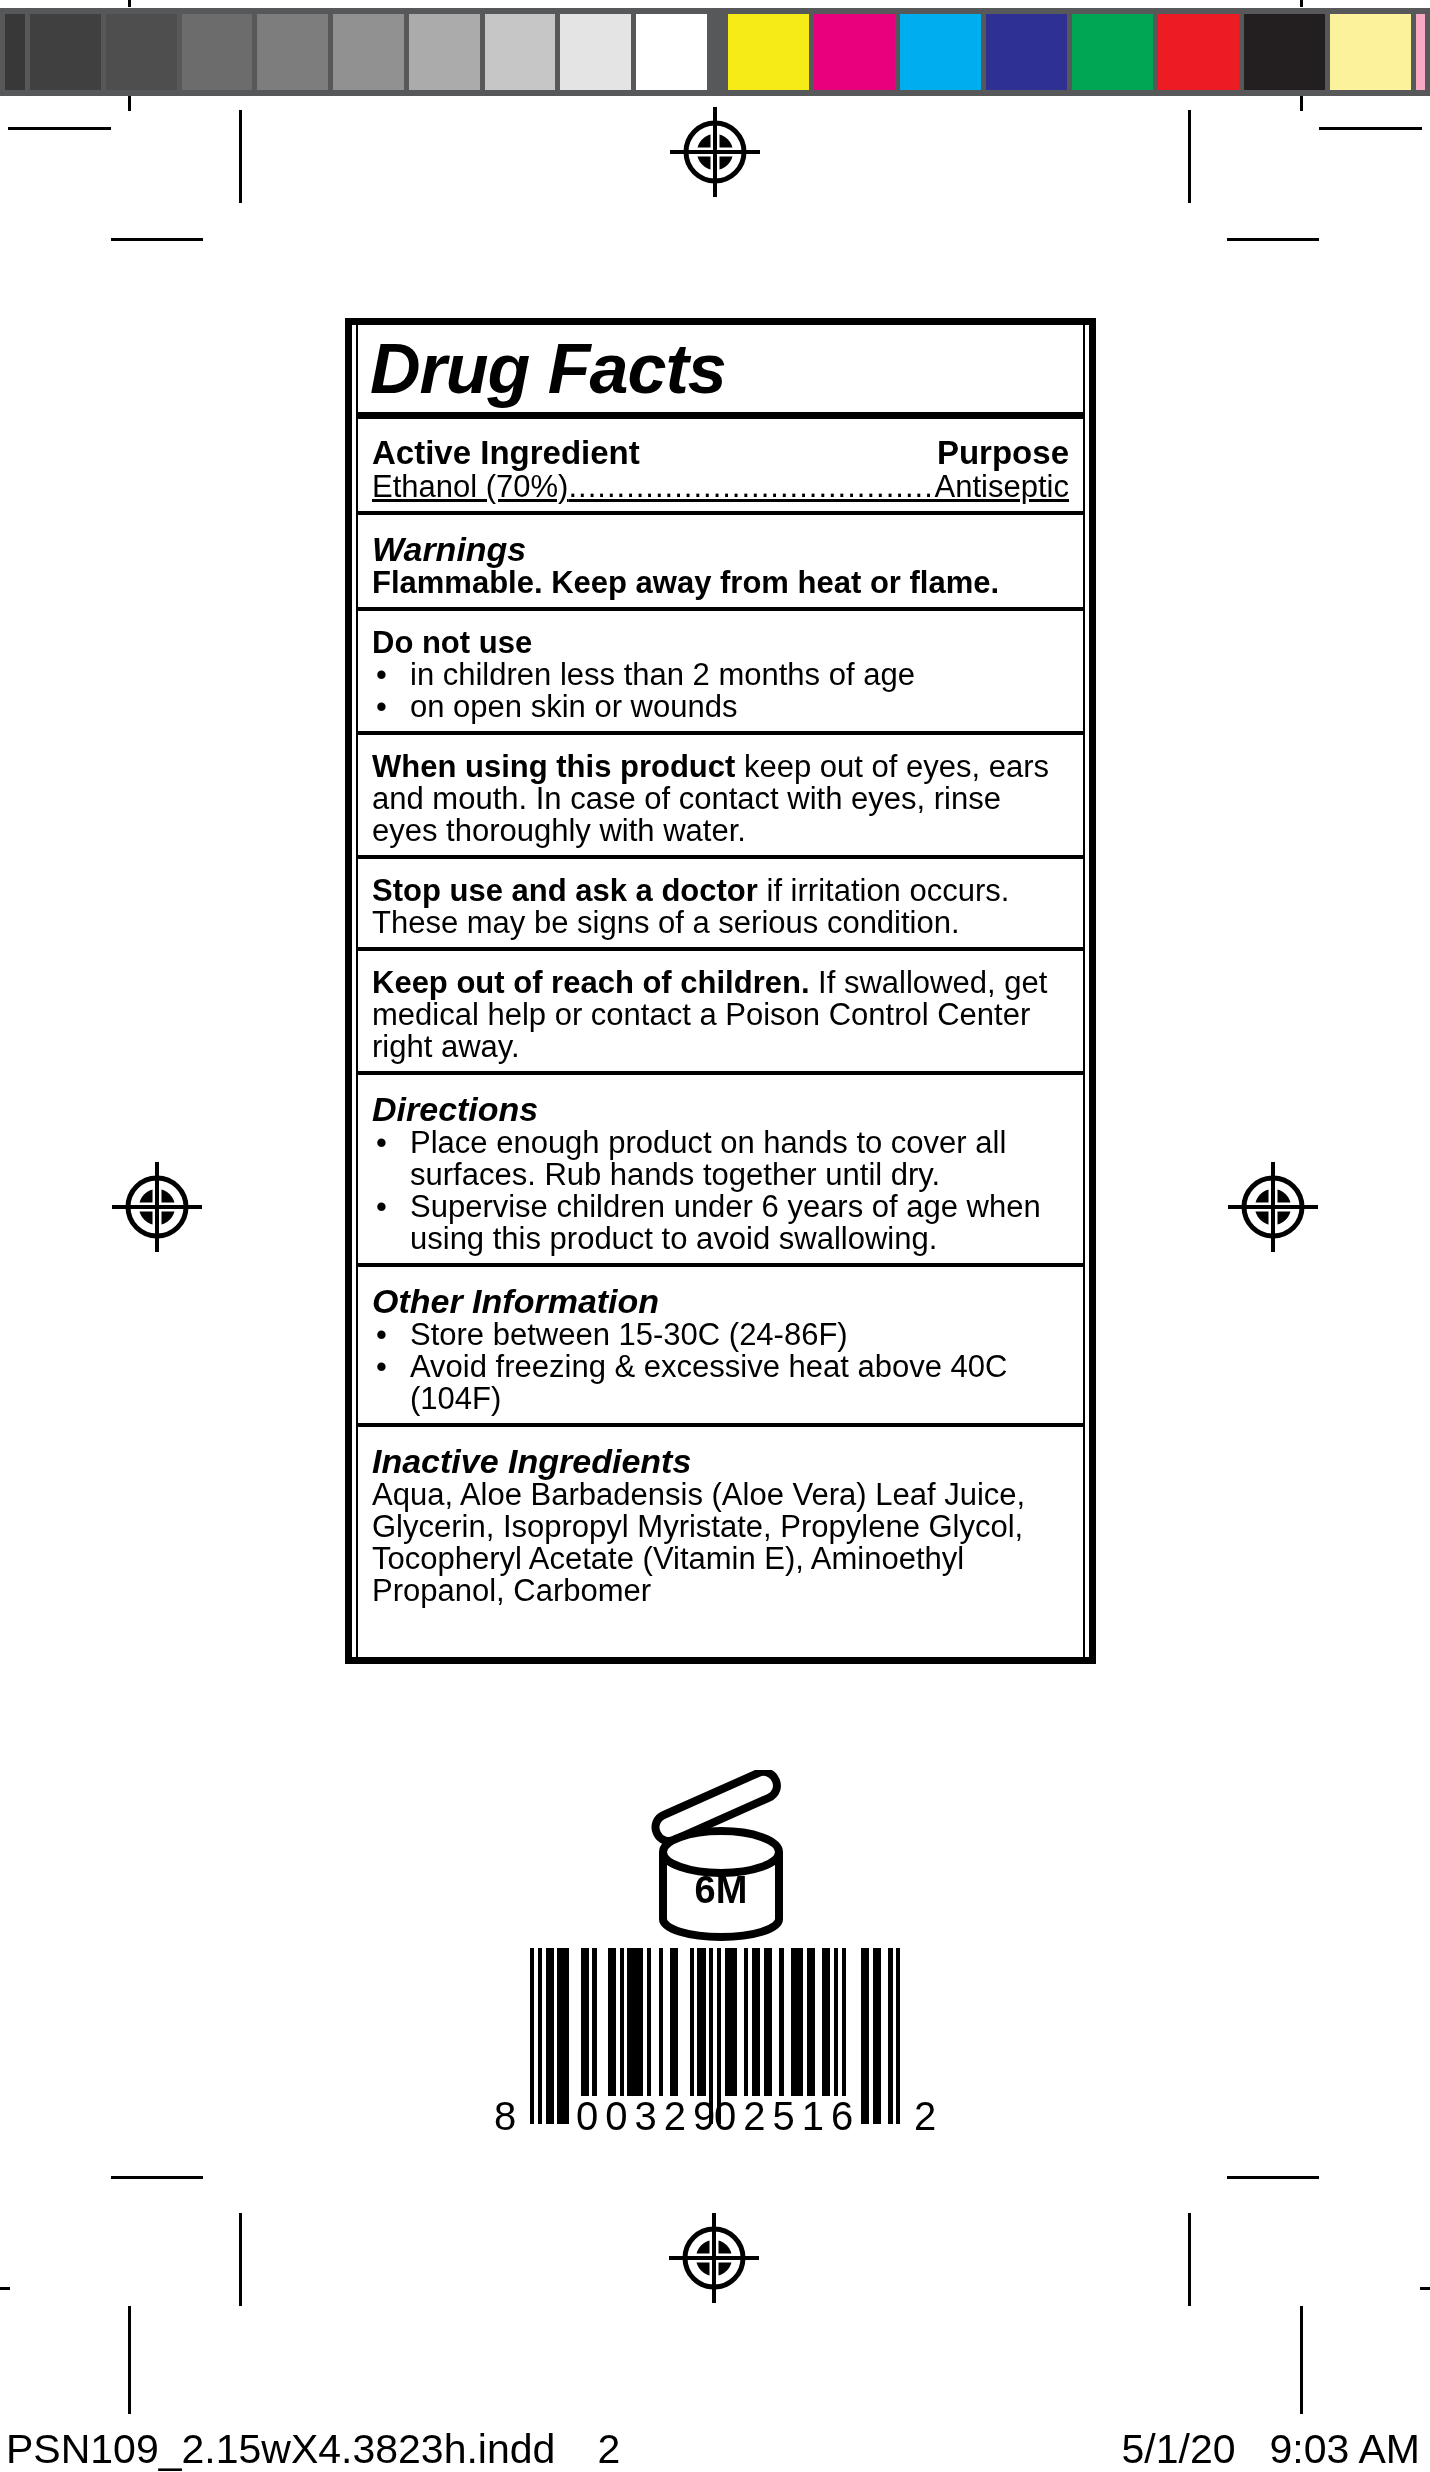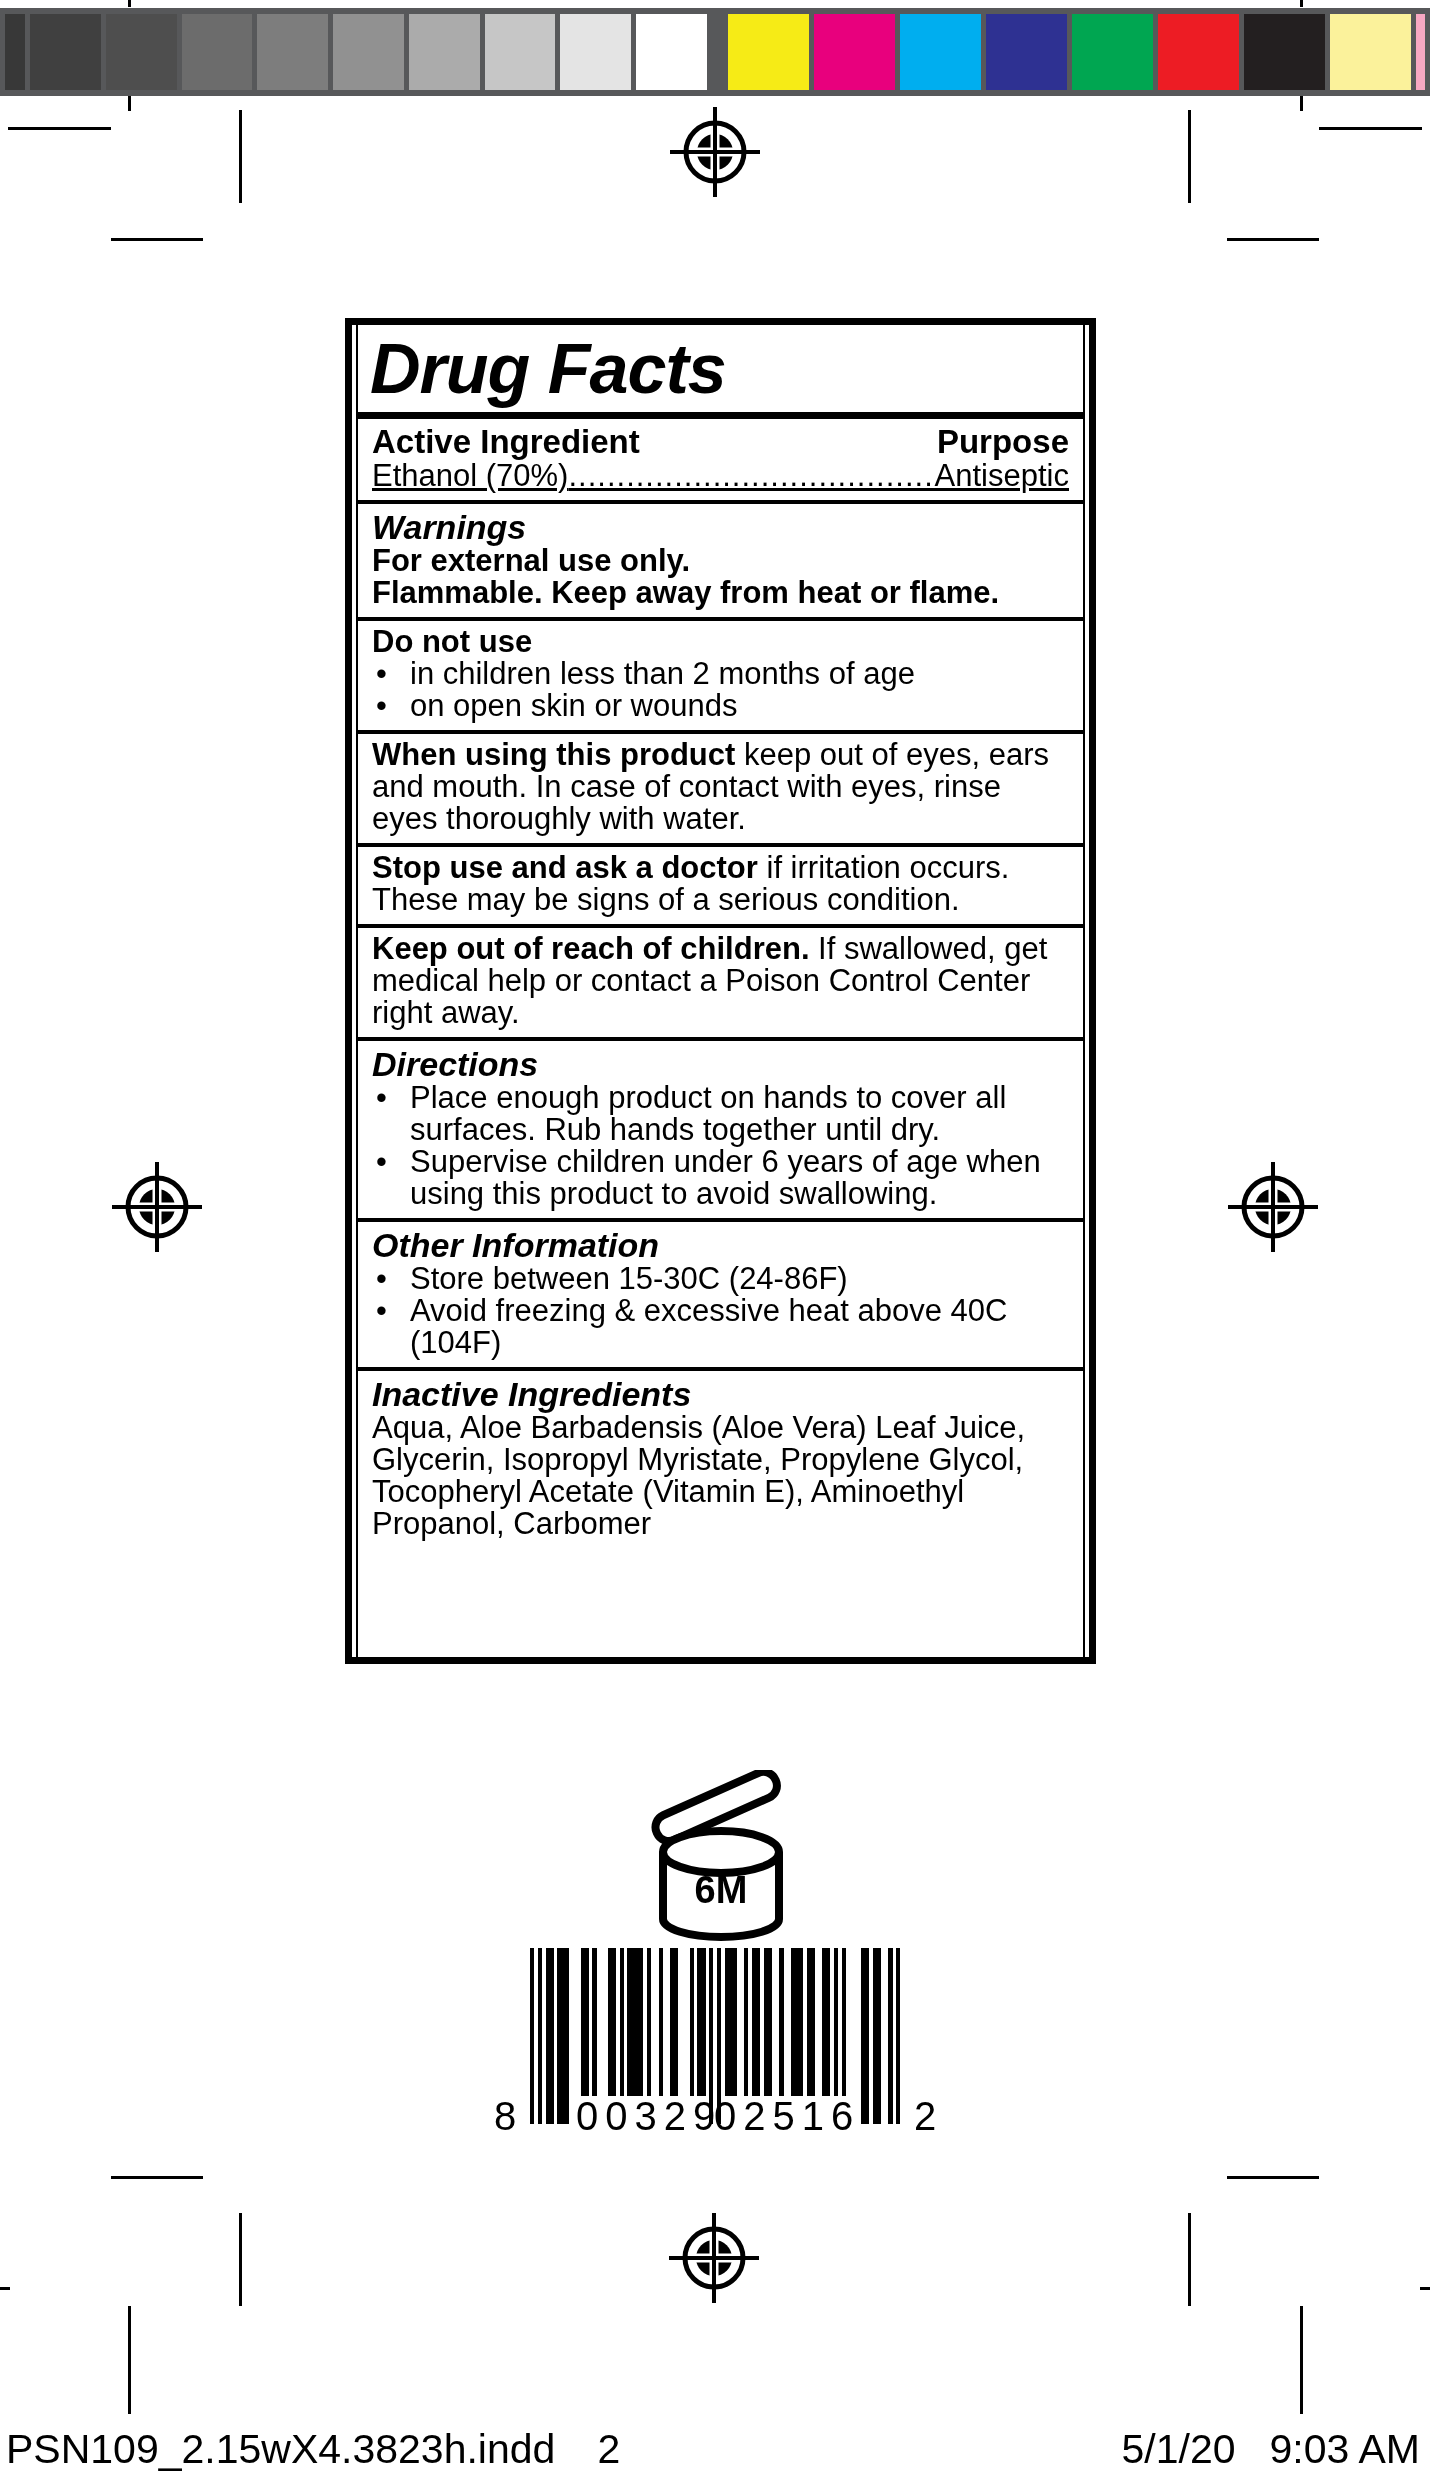--- a/index.html
+++ b/index.html
@@ -21,21 +21,21 @@
   
   .regmark{position:absolute;width:90px;height:90px;}
 
   
   .df-box{position:absolute;left:345px;top:318px;width:751px;height:1346px;
           border:7px solid #000;box-sizing:border-box;background:#fff;}
   .df-inner{border-left:2px solid #000;border-right:2px solid #000;margin:0 4px;
             height:100%;box-sizing:border-box;overflow:hidden;}
   .df-title{font-size:70px;font-weight:bold;font-style:italic;line-height:1.1;
             padding:6px 10px 4px 12px;border-bottom:7px solid #000;letter-spacing:-1px;}
-  .df-sec{border-top:4px solid #000;padding:5px 14px 8px 14px;font-size:31px;line-height:32px;}
+  .df-sec{border-top:4px solid #000;padding:16px 14px 8px 14px;font-size:31px;line-height:32px;}
   .df-sec.no-top{border-top:none;}
   .df-head-it{font-size:34px;line-height:36px;font-weight:bold;font-style:italic;}
   .df-head-b{font-weight:bold;}
   .ai-row{display:flex;justify-content:space-between;font-weight:bold;font-size:33px;line-height:36px;}
   .leader-row{display:flex;align-items:baseline;text-decoration:underline;}
   .leader{flex:1;overflow:hidden;white-space:nowrap;letter-spacing:1px;}
   .bullet-row{display:flex;}
   .bullet-glyph{flex:0 0 34px;padding-left:4px;}
   .bullet-text{flex:1;}
   b{font-weight:bold;}
@@ -157,21 +157,20 @@
         <div class="leader-row">
           <span>Ethanol (70%)</span>
           <span class="leader">......................................................................</span>
           <span>Antiseptic</span>
         </div>
       </div>
 
 
       <div class="df-sec">
         <div class="df-head-it">Warnings</div>
-        <div class="df-head-b">For external use only.</div>
         <div class="df-head-b">Flammable. Keep away from heat or flame.</div>
       </div>
 
       <div class="df-sec">
         <div class="df-head-b">Do not use</div>
         <div class="bullet-row">
           <span class="bullet-glyph">•</span>
           <span class="bullet-text">in children less than 2 months of age</span>
         </div>
         <div class="bullet-row">

